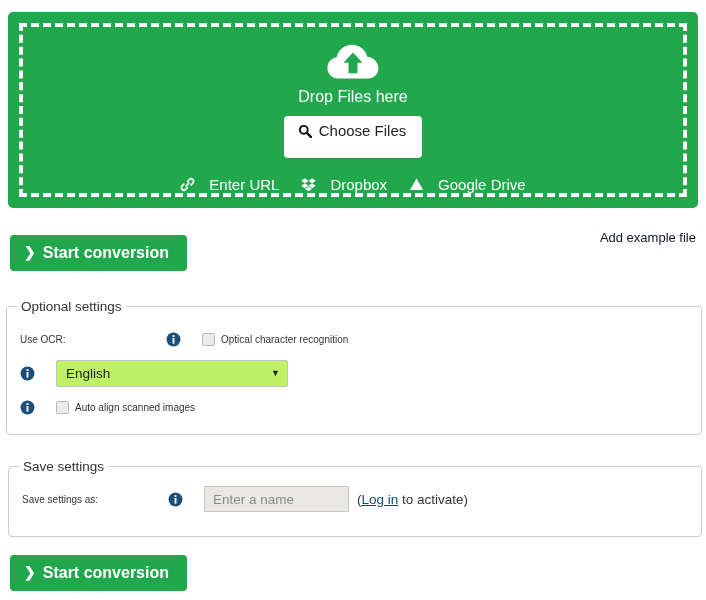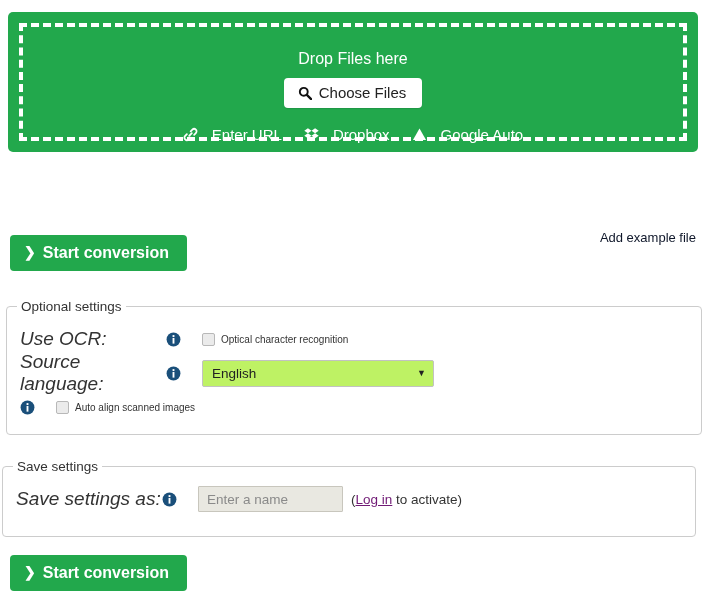--- a/index.html
+++ b/index.html
@@ -15,21 +15,21 @@
     color: #333333;
     -webkit-font-smoothing: antialiased;
   }
 
   
   .dropzone-wrap {
     position: absolute;
     left: 8px;
     top: 12px;
     width: 690px;
-    height: 140px;
+    height: 196px;
     background: #22a84c;
     border-radius: 5px;
     box-sizing: border-box;
   }
   .dropzone-dash {
     position: absolute;
     left: 11px;
     top: 11px;
     right: 11px;
     bottom: 11px;
@@ -50,21 +50,21 @@
     color: #ffffff;
     font-size: 16px;
     line-height: 20px;
     font-weight: 400;
   }
   .choose-files-btn {
     margin-top: 9px;
     background: #ffffff;
     border: none;
     border-radius: 4px;
-    padding: 6px 16px 7px 14px;
+    padding: 6px 16px 19px 14px;
     font-family: "Liberation Sans", sans-serif;
     font-size: 15px;
     color: #222222;
     display: inline-flex;
     align-items: center;
     gap: 7px;
     cursor: pointer;
     box-shadow: 0 1px 1px rgba(0,0,0,0.10);
   }
   .search-icon {
@@ -137,36 +137,35 @@
     box-sizing: border-box;
     background: transparent;
   }
   fieldset.settings > legend {
     margin-left: 10px;
     padding: 0 4px;
     font-size: 13.5px;
     color: #333333;
   }
   #fs-optional { left: 6px; top: 299px; width: 696px; height: 136px; }
-  #fs-save     { left: 2px; top: 459px; width: 694px; height: 78px; }
+  #fs-save     { left: 8px; top: 459px; width: 694px; height: 78px; }
 
   .fs-body { padding: 8px 0 0 0; }
 
   .row {
     display: flex;
     align-items: center;
     height: 34px;
     padding-left: 13px;
   }
   .row-label {
     width: 146px;
-    font-size: 19px;
+    font-size: 10px;
     color: #333333;
     flex: 0 0 auto;
-    font-style: italic;
   }
   .info-icon {
     width: 15px;
     height: 15px;
     flex: 0 0 auto;
     margin-right: 21px;
     cursor: pointer;
     display: block;
   }
   .cb {
@@ -217,21 +216,21 @@
     padding: 0 8px;
     border-radius: 1px;
   }
   .name-input::placeholder { color: #8a8a8a; opacity: 1; }
   .login-note {
     margin-left: 8px;
     font-size: 13.5px;
     color: #333333;
   }
   .login-link {
-    color: #701a75;
+    color: #0c4a6e;
     text-decoration: underline;
     cursor: pointer;
   }
 </style>
 </head>
 <body>
 
 <div class="dropzone-wrap">
   <div class="dropzone-dash">
 
@@ -272,21 +271,21 @@
             <path d="M4.3 12.9 L8.0 10.4 L11.7 12.9 L8.0 15.2 Z"></path>
           </g>
         </svg>
         <span>Dropbox</span>
       </span>
 
       <span class="cloud-link">
         <svg width="15" height="15" viewBox="0 0 16 16">
           <path fill="#ffffff" d="M8.0 1.6 L15.0 13.8 L1.0 13.8 Z"></path>
         </svg>
-        <span>Google Auto</span>
+        <span>Google Drive</span>
       </span>
     </div>
 
   </div>
 </div>
 
 <button class="btn-start" id="btn-start-top">
   <span class="chev">❯</span>
   <span>Start conversion</span>
 </button>
@@ -303,21 +302,20 @@
         <circle cx="8" cy="8" r="7.4" fill="#1a4f7a"></circle>
         <circle cx="8" cy="8" r="7.4" fill="none" stroke="#0e3busy" stroke-width="0"></circle>
         <rect x="7" y="6.4" width="2" height="6" fill="#ffffff"></rect>
         <rect x="7" y="3.3" width="2" height="2.1" fill="#ffffff"></rect>
       </svg>
       <span class="cb"></span>
       <span class="cb-label">Optical character recognition</span>
     </div>
 
     <div class="row">
-      <span class="row-label">Source language:</span>
       <svg class="info-icon" viewBox="0 0 16 16">
         <circle cx="8" cy="8" r="7.4" fill="#1a4f7a"></circle>
         <rect x="7" y="6.4" width="2" height="6" fill="#ffffff"></rect>
         <rect x="7" y="3.3" width="2" height="2.1" fill="#ffffff"></rect>
       </svg>
       <span class="select-box">
         <span>English</span>
         <span class="select-caret">▼</span>
       </span>
     </div>

